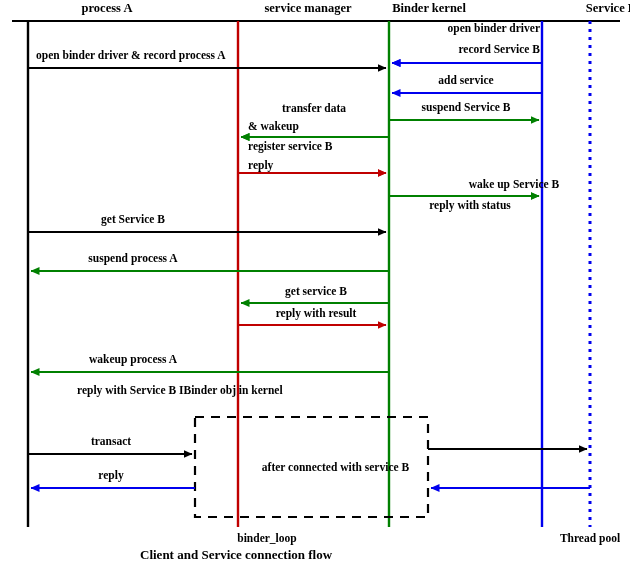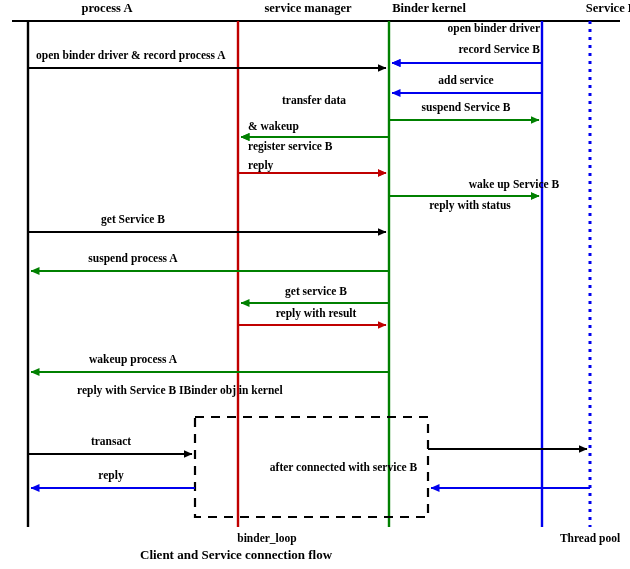--- a/index.html
+++ b/index.html
@@ -107,33 +107,33 @@
   <div id="label-layer">
       <div class="lbl hdr ctr" style="left: 107px; top: 2px;">process A</div>
       <div class="lbl hdr ctr" style="left: 308px; top: 2px;">service manager</div>
       <div class="lbl hdr ctr" style="left: 429px; top: 2px;">Binder kernel</div>
       <div class="lbl hdr ctr" style="left: 601px; top: 2px; padding-left: 20px;">Service B</div>
       <div class="lbl" style="left: 36px; top: 49px; text-align: center;">open binder driver &amp; record process A</div>
       <div class="lbl rgt" style="left: 540px; top: 22px;">open binder driver</div>
       <div class="lbl rgt" style="left: 540px; top: 43px;">record Service B</div>
       <div class="lbl ctr" style="left: 466px; top: 74px;">add service</div>
       <div class="lbl ctr" style="left: 466px; top: 101px;">suspend Service B</div>
-      <div class="lbl ctr" style="left: 314px; top: 94px;">transfer data</div>
+      <div class="lbl ctr" style="left: 314px; top: 102px;">transfer data</div>
       <div class="lbl" style="left: 248px; top: 120px;">&amp; wakeup</div>
       <div class="lbl" style="left: 248px; top: 140px;">register service B</div>
       <div class="lbl" style="left: 248px; top: 159px;">reply</div>
       <div class="lbl ctr" style="left: 470px; top: 178px; margin-left: 44px;">wake up Service B</div>
       <div class="lbl ctr" style="left: 470px; top: 199px;">reply with status</div>
       <div class="lbl ctr" style="left: 133px; top: 213px;">get Service B</div>
       <div class="lbl ctr" style="left: 133px; top: 252px;">suspend process A</div>
       <div class="lbl ctr" style="left: 316px; top: 285px;">get service B</div>
       <div class="lbl ctr" style="left: 316px; top: 307px;">reply with result</div>
       <div class="lbl ctr" style="left: 133px; top: 353px;">wakeup process A</div>
       <div class="lbl" style="left: 77px; top: 384px;">reply with Service B IBinder obj in kernel</div>
       <div class="lbl ctr" style="left: 111px; top: 435px;">transact</div>
       <div class="lbl ctr" style="left: 111px; top: 469px;">reply</div>
-      <div class="lbl ctr" style="left: 322px; top: 461px; padding-left: 43px;">after connected with service B</div>
+      <div class="lbl ctr" style="left: 314px; top: 461px; padding-left: 43px;">after connected with service B</div>
       <div class="lbl ctr" style="left: 238px; top: 532px; margin-left: 29px;">binder_loop</div>
       <div class="lbl ctr" style="left: 590px; top: 532px;">Thread pool</div>
       <div class="lbl caption" style="left: 140px; top: 549px;">Client and Service connection flow</div>
     </div>
 
 </div>
 
 </body></html>

